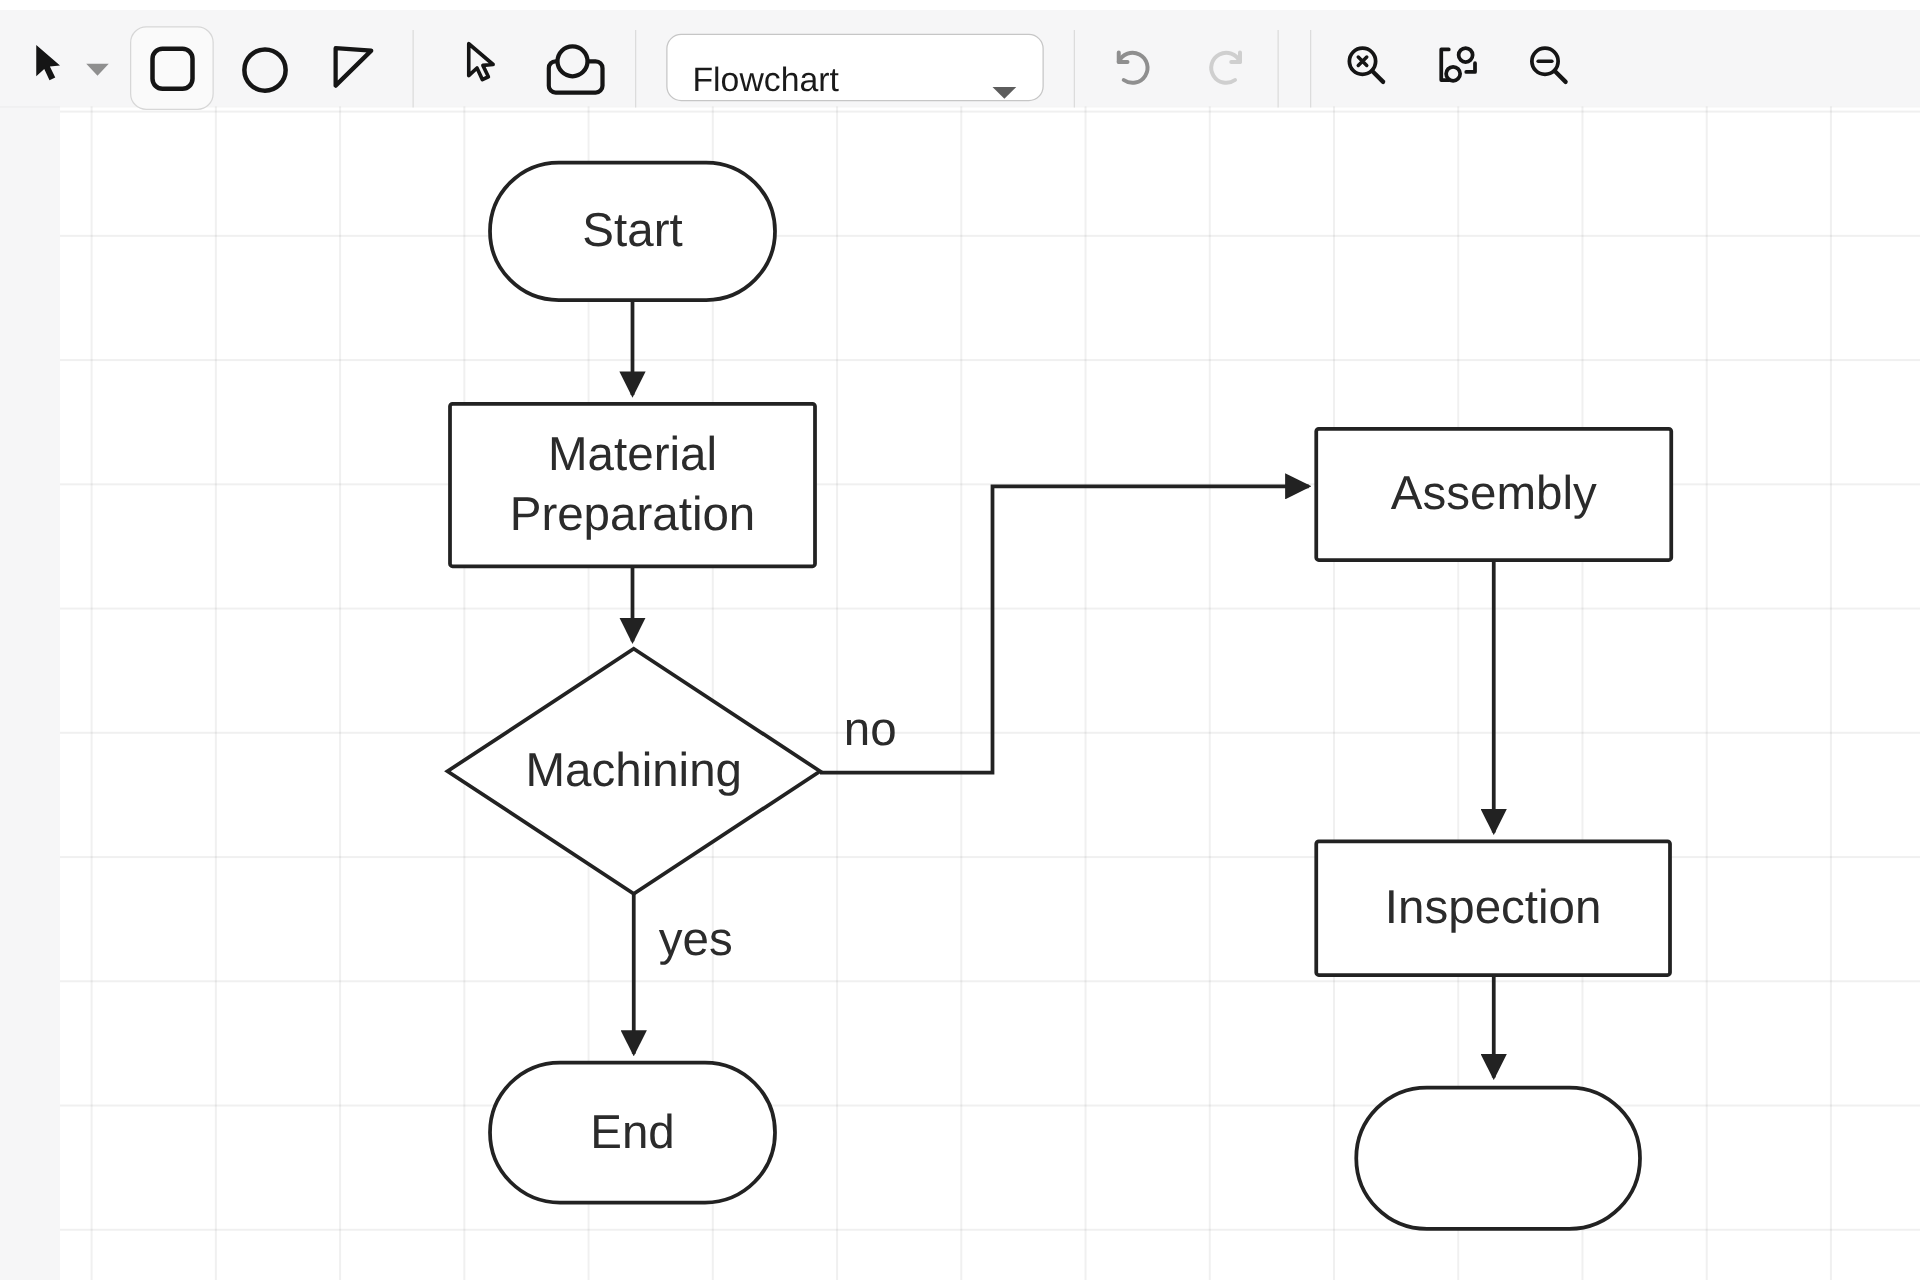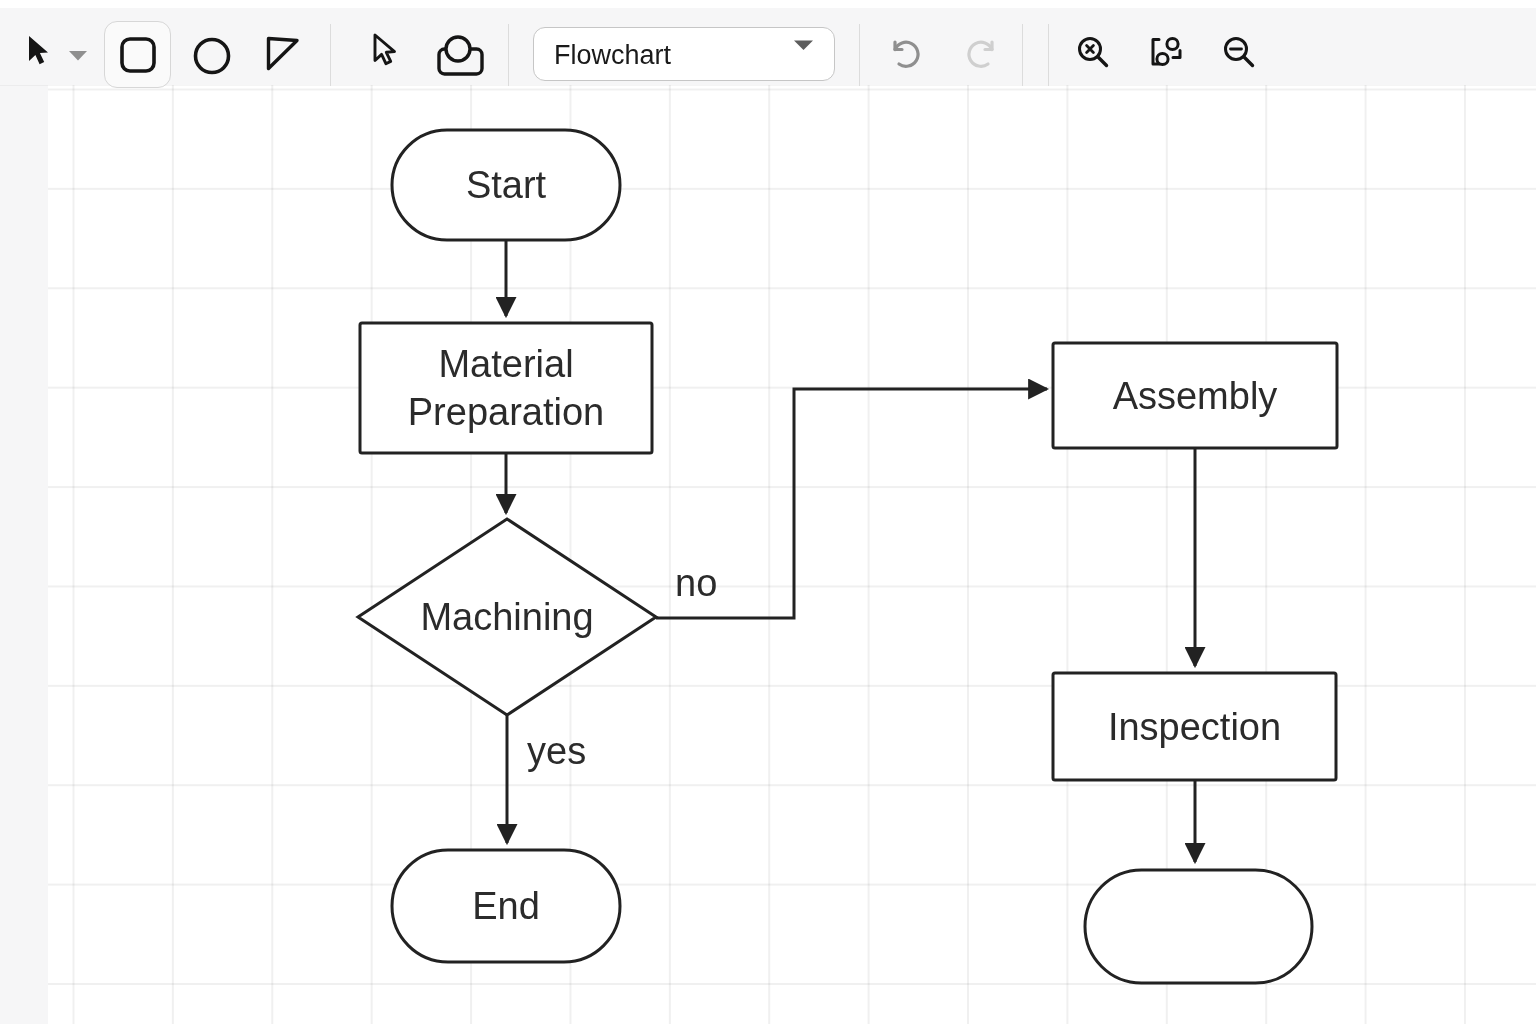--- a/index.html
+++ b/index.html
@@ -10,21 +10,21 @@
   .toolbar{position:absolute;left:0;top:8px;width:1536px;height:77px;background:#f6f6f7;
            box-shadow:0 1px 0 rgba(0,0,0,0.04);z-index:2;}
   .tbtn{position:absolute;display:flex;align-items:center;justify-content:center;
         background:transparent;border:none;padding:0;cursor:pointer;}
   .tool-card{position:absolute;left:104px;top:13px;width:67px;height:67px;box-sizing:border-box;
              border:1.5px solid #d7d7d7;border-radius:13px;background:#fafafa;
              display:flex;align-items:center;justify-content:center;}
   .divider{position:absolute;top:16px;width:1px;height:62px;background:#dcdcdc;}
   .dropdown{position:absolute;left:533px;top:19px;width:302px;height:54px;box-sizing:border-box;
             background:#ffffff;border:1.5px solid #c6c6c6;border-radius:12px;
-            display:flex;align-items:flex-start;padding:12px 20px;cursor:pointer;}
+            display:flex;align-items:flex-end;padding:0 20px;cursor:pointer;}
   .dropdown-label{font-size:27px;color:#1a1a1a;}
   .dropdown .caret{margin-left:auto;}
   .icon{display:block;}
 
   
   .left-rail{position:absolute;left:0;top:85px;width:48px;height:939px;background:#f6f6f7;z-index:1;}
   .canvas{position:absolute;left:48px;top:85px;width:1488px;height:939px;background:#ffffff;
           background-image:
             linear-gradient(to right, rgba(0,0,0,0.06) 0 1.5px, transparent 1.5px),
             linear-gradient(to bottom, rgba(0,0,0,0.06) 0 1.5px, transparent 1.5px);

